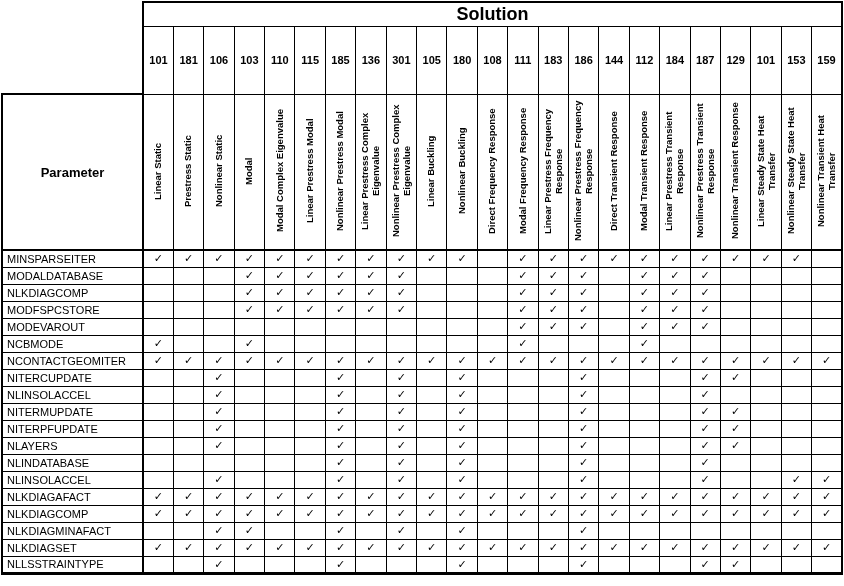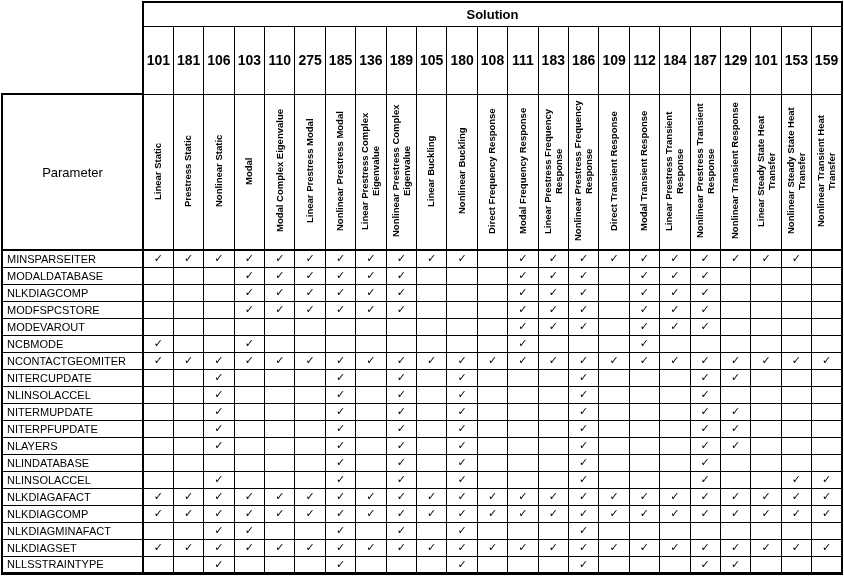--- a/index.html
+++ b/index.html
@@ -13,26 +13,26 @@
   }
   col.param-col { width:141px; }
   th, td { border:1px solid #000; padding:0; background:#fff; font-weight:normal; overflow:hidden; }
   tr.solution-row { height:24px; }
   tr.code-row { height:68px; }
   tr.label-row { height:156px; }
   tbody tr { height:17px; }
 
   td.corner { border:none; }
   th.solution-head {
-    font-weight:bold; font-size:13px; text-align:center; vertical-align:middle;
+    font-weight:bold; font-size:18px; text-align:center; vertical-align:middle;
     border-top:2px solid #000; border-left:2px solid #000; border-right:2px solid #000;
   }
-  th.code-cell { font-weight:bold; font-size:14px; text-align:center; vertical-align:middle; }
+  th.code-cell { font-weight:bold; font-size:11px; text-align:center; vertical-align:middle; }
   th.param-head {
-    font-weight:normal; font-size:13px; text-align:center; vertical-align:middle;
+    font-weight:bold; font-size:13px; text-align:center; vertical-align:middle;
     border-left:2px solid #000; border-top:2px solid #000;
     border-right:2px solid #000; border-bottom:2px solid #000;
   }
   th.vlabel { vertical-align:bottom; text-align:center; border-bottom:2px solid #000; }
   .vtext {
     display:inline-block; vertical-align:bottom;
     writing-mode:vertical-rl; transform:rotate(180deg);
     height:148px; max-width:30px;
     font-weight:bold; font-size:9.5px; line-height:10.5px;
     padding-top:4px; white-space:normal;
@@ -82,31 +82,31 @@
         <tr class="solution-row">
           <td class="corner" rowspan="2"></td>
           <th class="solution-head" colspan="23">Solution</th>
         </tr>
         <tr class="code-row">
           <th class="code-cell thick-left">101</th>
           <th class="code-cell">181</th>
           <th class="code-cell">106</th>
           <th class="code-cell">103</th>
           <th class="code-cell">110</th>
-          <th class="code-cell">275</th>
+          <th class="code-cell">115</th>
           <th class="code-cell">185</th>
           <th class="code-cell">136</th>
-          <th class="code-cell">189</th>
+          <th class="code-cell">301</th>
           <th class="code-cell">105</th>
           <th class="code-cell">180</th>
           <th class="code-cell">108</th>
           <th class="code-cell">111</th>
           <th class="code-cell">183</th>
           <th class="code-cell">186</th>
-          <th class="code-cell">109</th>
+          <th class="code-cell">144</th>
           <th class="code-cell">112</th>
           <th class="code-cell">184</th>
           <th class="code-cell">187</th>
           <th class="code-cell">129</th>
           <th class="code-cell">101</th>
           <th class="code-cell">153</th>
           <th class="code-cell thick-right">159</th>
         </tr>
         <tr class="label-row">
           <th class="param-head">Parameter</th>

